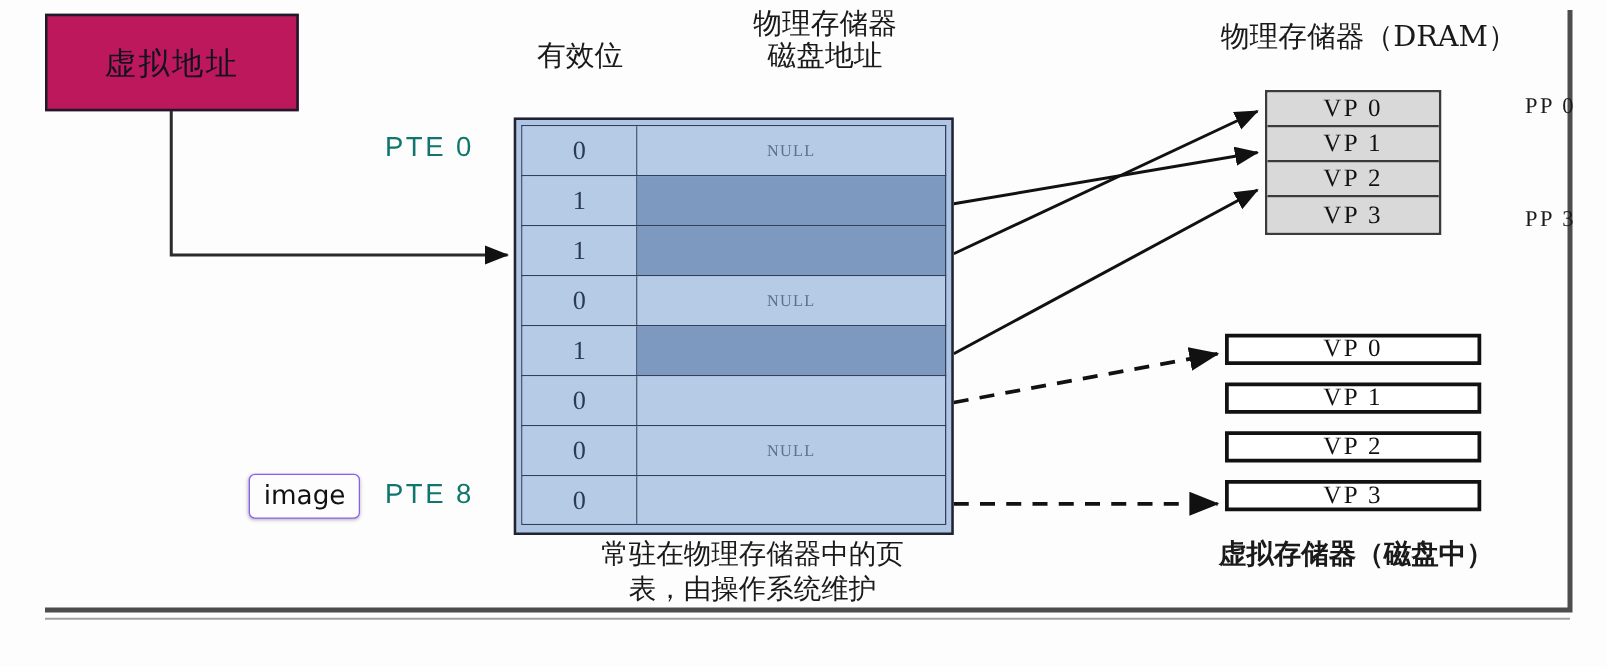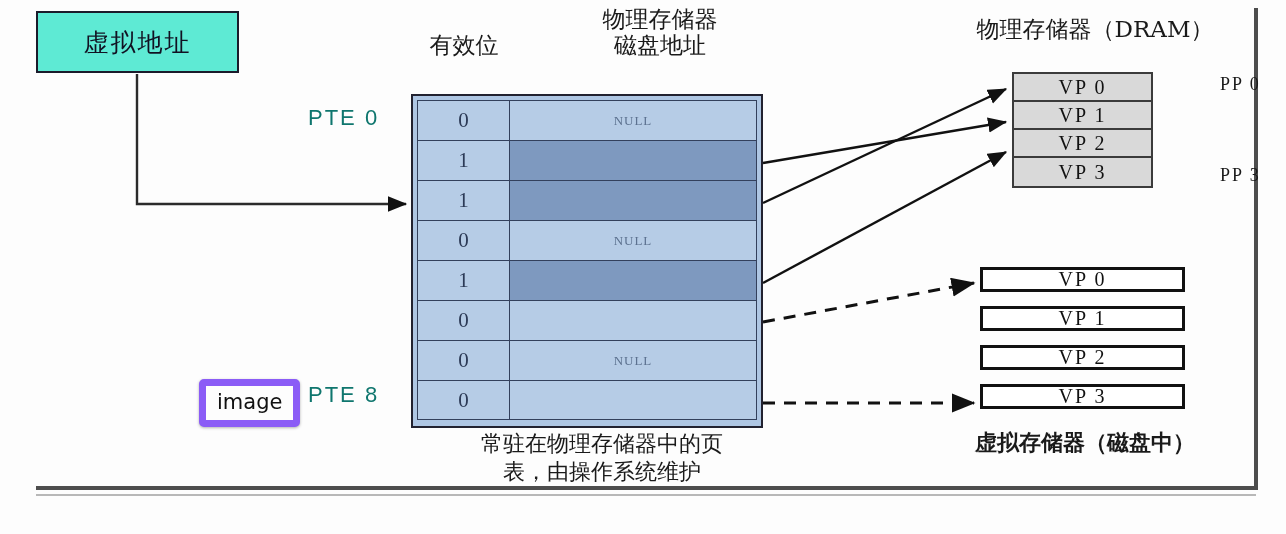--- a/index.html
+++ b/index.html
@@ -22,22 +22,22 @@
     left: 0;
     top: 0;
     width: 1286px;
     height: 534px;
   }
   .abs { position: absolute; }
 
   
   .vaddr-box {
     left: 36px; top: 11px;
-    width: 203px; height: 62px;
-    background: #5eead4;
+    width: 203px; height: 78px;
+    background: #be185d;
     border: 2px solid #1b1b2b;
     box-sizing: border-box;
     display: flex;
     align-items: center;
     justify-content: center;
   }
   .vaddr-box .label {
     font-family: "DejaVu Serif", serif;
     font-size: 25px;
     color: #111122;
@@ -185,21 +185,21 @@
     color: #1a1a1a;
     text-align: center;
     font-weight: bold;
   }
 
   
   .image-badge {
     left: 199px; top: 379px;
     padding: 4px 11px 6px 11px;
     background: #fdfdfd;
-    border: 7px solid #8b5cf6;
+    border: 1px solid #8b5cf6;
     border-radius: 5px;
     box-shadow: 0 1px 3px rgba(0,0,0,0.30);
     font-family: "DejaVu Sans", sans-serif;
     font-size: 21px;
     color: #111;
   }
 </style>
 </head>
 <body>
 

